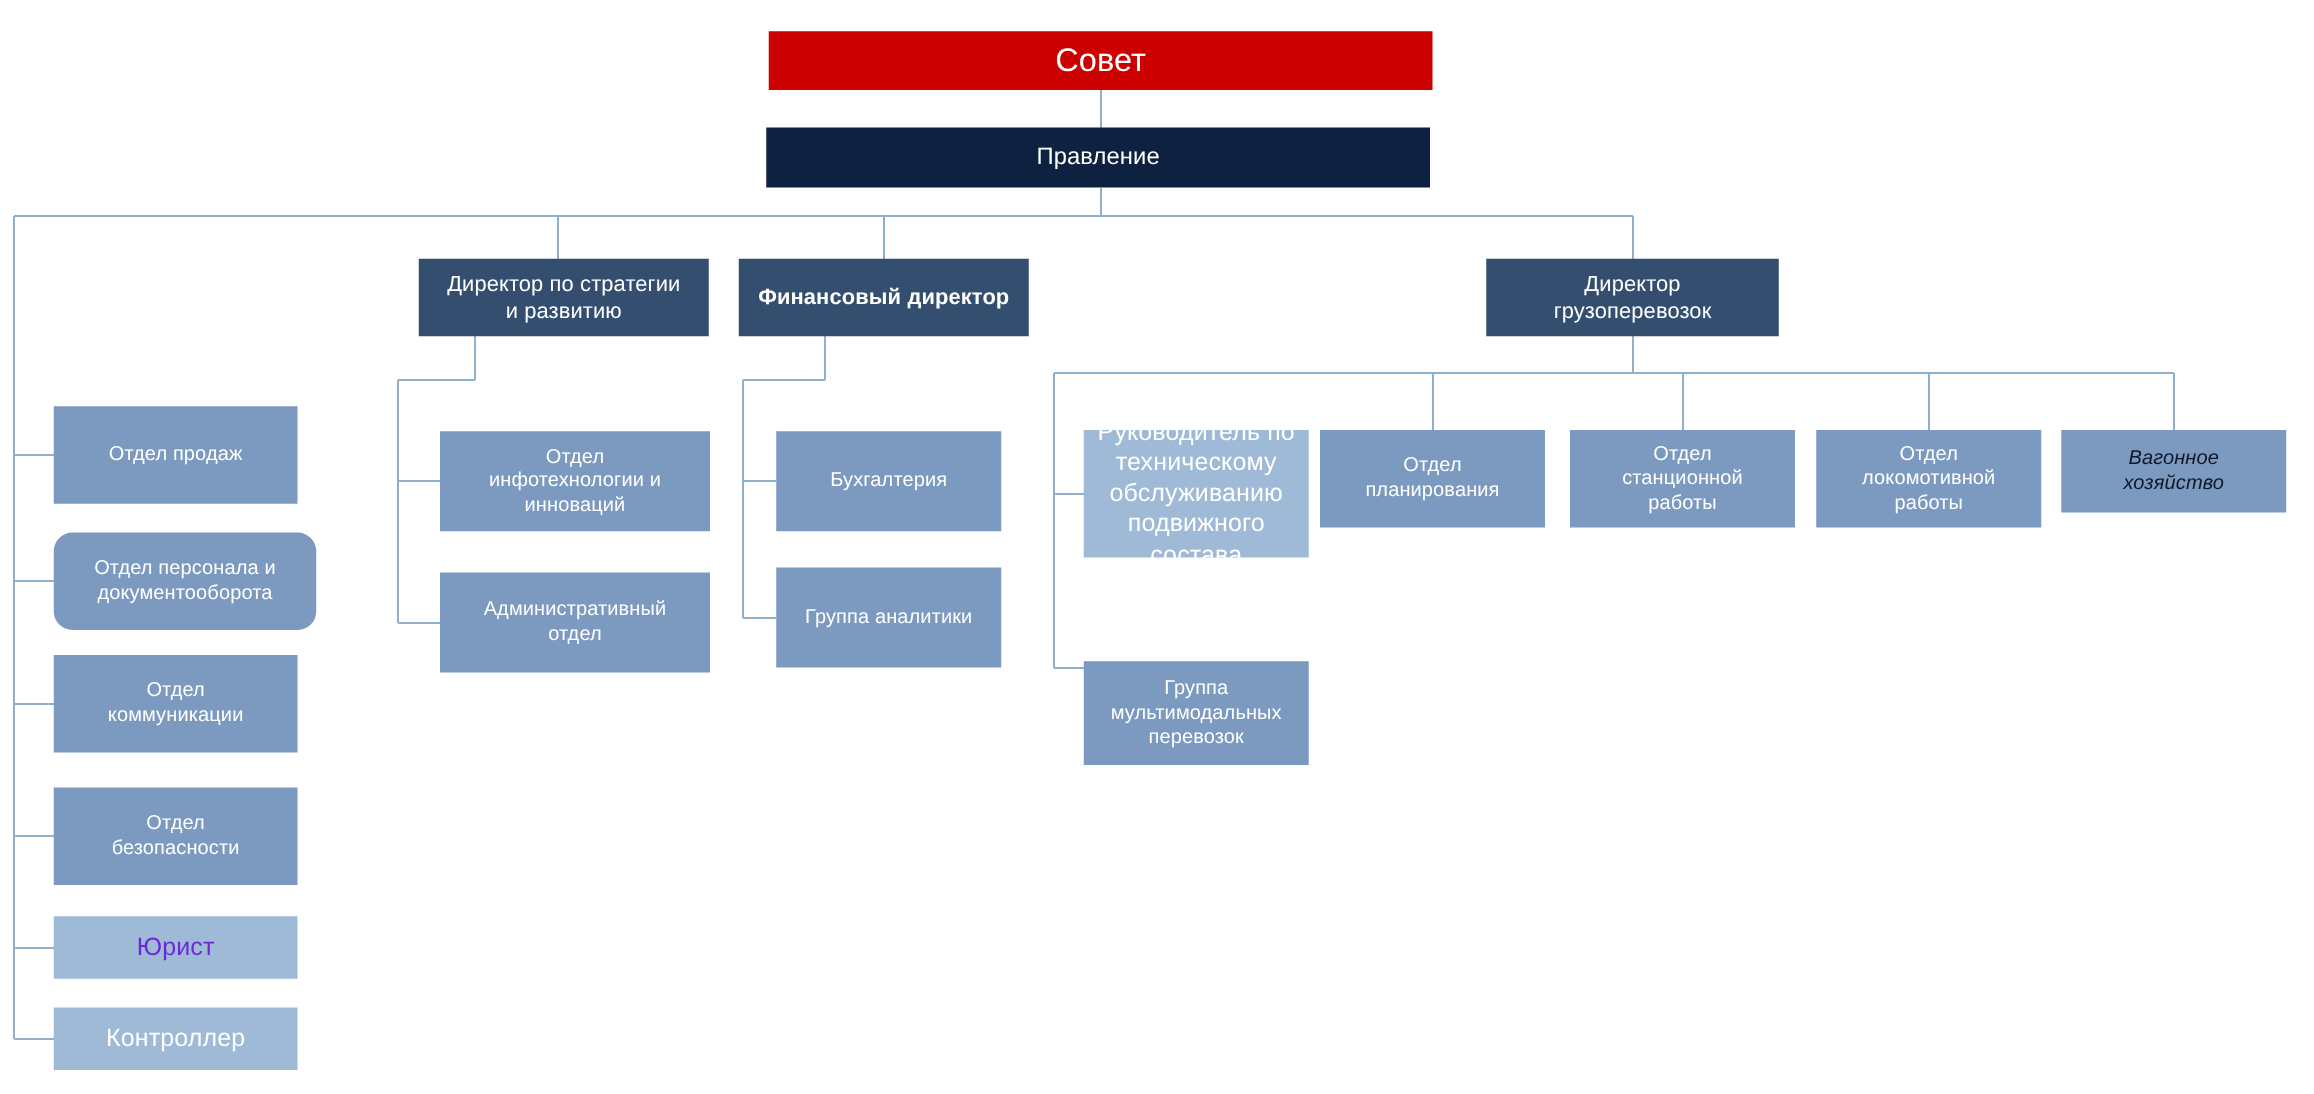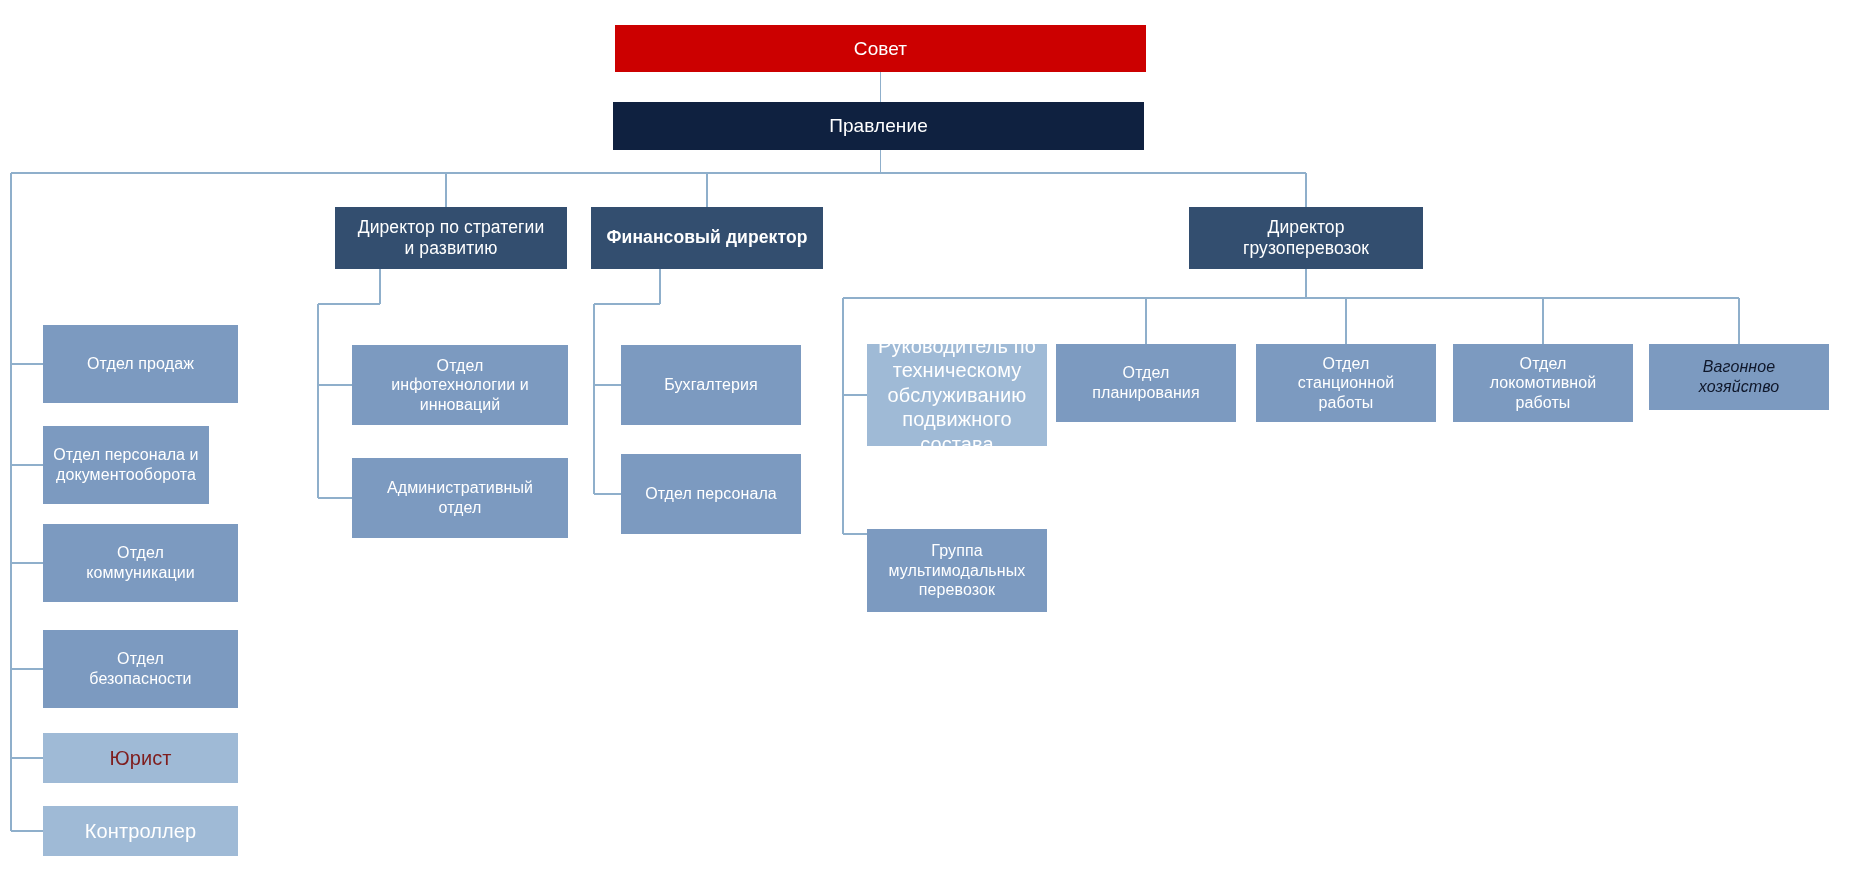--- a/index.html
+++ b/index.html
@@ -33,21 +33,21 @@
     align-items: center;
     justify-content: center;
     text-align: center;
     color: #ffffff;
     line-height: 1.22;
     padding: 4px 8px;
     white-space: pre-line;
     letter-spacing: 0.1px;
   }
   .node.lv-board {
-    font-size: 19px;
+    font-size: 26px;
     font-weight: 400;
   }
   .node.lv-exec {
     font-size: 19px;
     font-weight: 400;
   }
   .node.lv-dir {
     font-size: 17.5px;
     font-weight: 400;
   }
@@ -112,35 +112,35 @@
 
   <div id="node-layer">
       <div class="node lv-board" style="left: 615px; top: 25px; width: 531px; height: 47px; background: rgb(204, 0, 0); color: rgb(255, 255, 255);">Совет</div>
       <div class="node lv-exec" style="left: 613px; top: 102px; width: 531px; height: 48px; background: rgb(15, 33, 64); color: rgb(255, 255, 255);">Правление</div>
       <div class="node lv-dir" style="left: 335px; top: 207px; width: 232px; height: 62px; background: rgb(51, 78, 111); color: rgb(255, 255, 255);">Директор по стратегии
 и развитию</div>
       <div class="node lv-dir" style="left: 591px; top: 207px; width: 232px; height: 62px; background: rgb(51, 78, 111); color: rgb(255, 255, 255); font-weight: bold;">Финансовый директор</div>
       <div class="node lv-dir" style="left: 1189px; top: 207px; width: 234px; height: 62px; background: rgb(51, 78, 111); color: rgb(255, 255, 255);">Директор
 грузоперевозок</div>
       <div class="node lv-unit" style="left: 43px; top: 325px; width: 195px; height: 78px; background: rgb(124, 154, 192); color: rgb(255, 255, 255);">Отдел продаж</div>
-      <div class="node lv-unit" style="left: 43px; top: 426px; width: 166px; height: 78px; background: rgb(124, 154, 192); color: rgb(255, 255, 255);">Отдел персонала и
+      <div class="node lv-unit" style="left: 43px; top: 426px; width: 210px; height: 78px; background: rgb(124, 154, 192); color: rgb(255, 255, 255); border-radius: 15px;">Отдел персонала и
 документооборота</div>
       <div class="node lv-unit" style="left: 43px; top: 524px; width: 195px; height: 78px; background: rgb(124, 154, 192); color: rgb(255, 255, 255);">Отдел
 коммуникации</div>
       <div class="node lv-unit" style="left: 43px; top: 630px; width: 195px; height: 78px; background: rgb(124, 154, 192); color: rgb(255, 255, 255);">Отдел
 безопасности</div>
-      <div class="node lv-unit-light" style="left: 43px; top: 733px; width: 195px; height: 50px; background: rgb(159, 186, 214); color: #7f1d1d;">Юрист</div>
+      <div class="node lv-unit-light" style="left: 43px; top: 733px; width: 195px; height: 50px; background: rgb(159, 186, 214); color: #6d28d9;">Юрист</div>
       <div class="node lv-unit-light" style="left: 43px; top: 806px; width: 195px; height: 50px; background: rgb(159, 186, 214); color: rgb(255, 255, 255);">Контроллер</div>
       <div class="node lv-unit" style="left: 352px; top: 345px; width: 216px; height: 80px; background: rgb(124, 154, 192); color: rgb(255, 255, 255);">Отдел
 инфотехнологии и
 инноваций</div>
       <div class="node lv-unit" style="left: 352px; top: 458px; width: 216px; height: 80px; background: rgb(124, 154, 192); color: rgb(255, 255, 255);">Административный
 отдел</div>
       <div class="node lv-unit" style="left: 621px; top: 345px; width: 180px; height: 80px; background: rgb(124, 154, 192); color: rgb(255, 255, 255);">Бухгалтерия</div>
-      <div class="node lv-unit" style="left: 621px; top: 454px; width: 180px; height: 80px; background: rgb(124, 154, 192); color: rgb(255, 255, 255);">Отдел персонала</div>
+      <div class="node lv-unit" style="left: 621px; top: 454px; width: 180px; height: 80px; background: rgb(124, 154, 192); color: rgb(255, 255, 255);">Группа аналитики</div>
       <div class="node lv-unit-light" style="left: 867px; top: 344px; width: 180px; height: 102px; background: rgb(159, 186, 214); color: rgb(255, 255, 255);">Руководитель по
 техническому
 обслуживанию
 подвижного
 состава</div>
       <div class="node lv-unit" style="left: 867px; top: 492px; width: 180px; height: 83px; background: rgb(124, 154, 192); color: rgb(255, 255, 255); margin-top: 37px;">Группа
 мультимодальных
 перевозок</div>
       <div class="node lv-unit" style="left: 1056px; top: 344px; width: 180px; height: 78px; background: rgb(124, 154, 192); color: rgb(255, 255, 255);">Отдел
 планирования</div>

